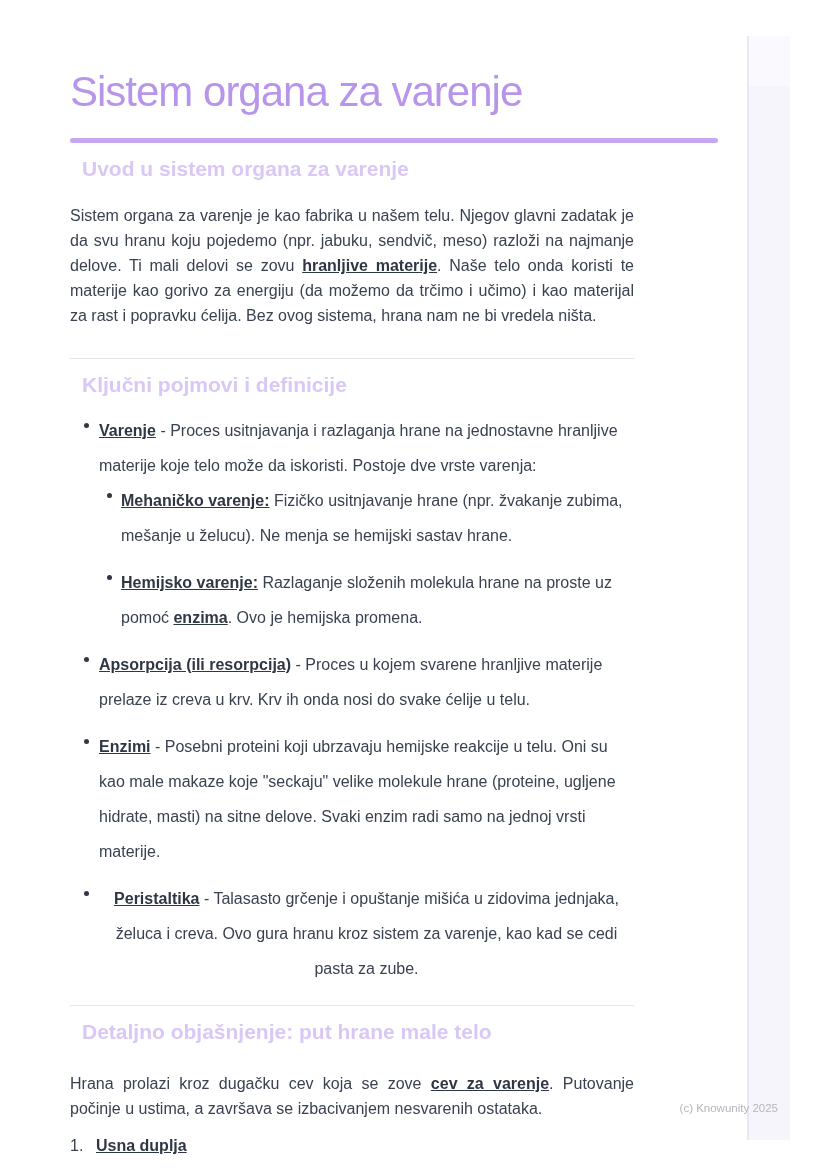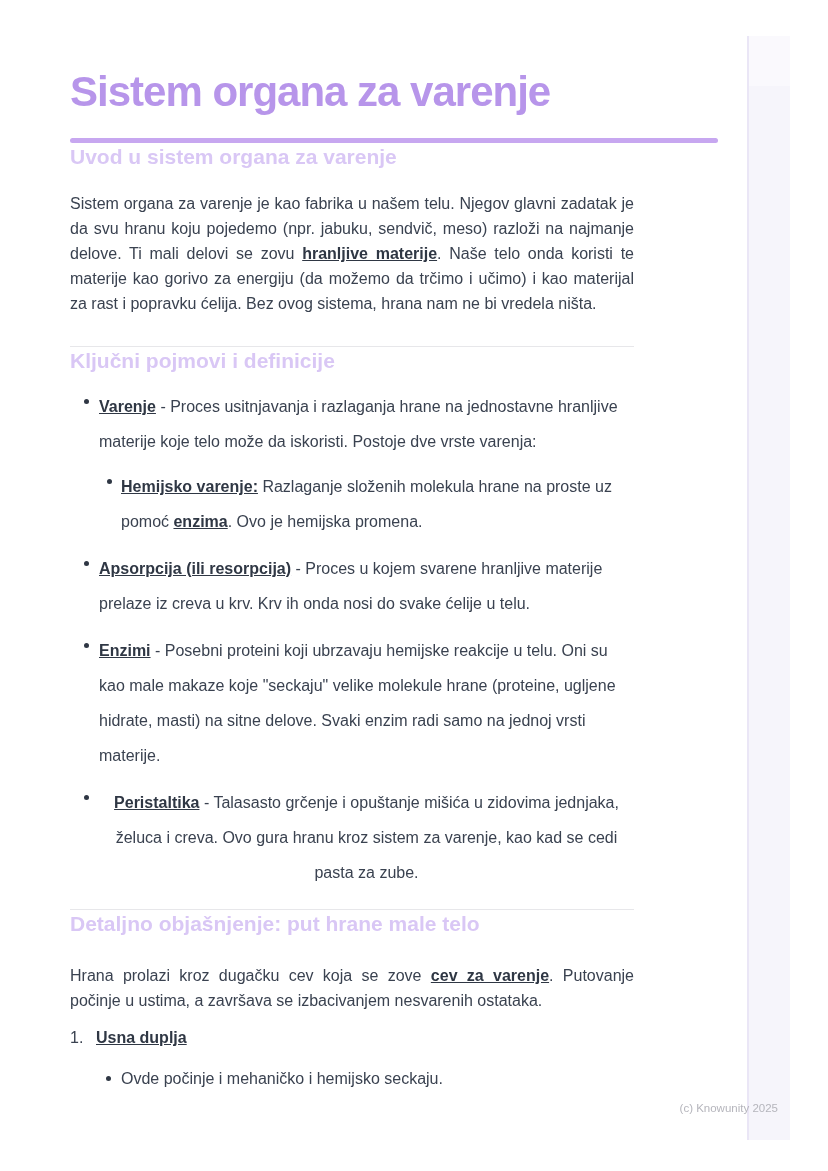--- a/index.html
+++ b/index.html
@@ -13,33 +13,33 @@
   }
   .content{
     position:absolute;
     left:70px;top:0;
     width:564px;
   }
   h1.page-title{
     margin:66px 0 0 0;
     font-size:42px;
     line-height:52px;
-    font-weight:700;
+    font-weight:400;
     letter-spacing:-1px;
     white-space:nowrap;
     color:#b795ea;
   }
   .title-rule{
     margin-top:20px;
     width:648px;height:5px;
     background:#c7a7f0;
     border-radius:3px;
   }
   h2.section-heading{
-    margin:0;
+    margin:12px;
     font-size:21px;
     line-height:28px;
     font-weight:700;
     color:#d9c7f5;
   }
   .h2-intro{margin-top:36px;}
   .h2-std{margin-top:30px;}
   p.body-par{
     margin:20px 0 0 0;
     font-size:16px;
@@ -151,20 +151,21 @@
   <p class="body-par">Sistem organa za varenje je kao fabrika u našem telu. Njegov glavni zadatak je da svu hranu koju pojedemo (npr. jabuku, sendvič, meso) razloži na najmanje delove. Ti mali delovi se zovu <strong>hranljive materije</strong>. Naše telo onda koristi te materije kao gorivo za energiju (da možemo da trčimo i učimo) i kao materijal za rast i popravku ćelija. Bez ovog sistema, hrana nam ne bi vredela ništa.</p>
 
   <hr class="divider">
 
   <h2 class="section-heading h2-std">Ključni pojmovi i definicije</h2>
 
   <ul class="bullet-list">
     <li>
       <span><strong>Varenje</strong> - Proces usitnjavanja i razlaganja hrane na jednostavne hranljive materije koje telo može da iskoristi. Postoje dve vrste varenja:</span>
       <ul class="nested-list">
+        <li><strong>Mehaničko varenje:</strong> Fizičko usitnjavanje hrane (npr. žvakanje zubima, mešanje u želucu). Ne menja se hemijski sastav hrane.</li>
         <li><strong>Hemijsko varenje:</strong> Razlaganje složenih molekula hrane na proste uz pomoć <strong>enzima</strong>. Ovo je hemijska promena.</li>
       </ul>
     </li>
     <li><strong>Apsorpcija (ili resorpcija)</strong> - Proces u kojem svarene hranljive materije prelaze iz creva u krv. Krv ih onda nosi do svake ćelije u telu.</li>
     <li><strong>Enzimi</strong> - Posebni proteini koji ubrzavaju hemijske reakcije u telu. Oni su kao male makaze koje "seckaju" velike molekule hrane (proteine, ugljene hidrate, masti) na sitne delove. Svaki enzim radi samo na jednoj vrsti materije.</li>
     <li><strong>Peristaltika</strong> - Talasasto grčenje i opuštanje mišića u zidovima jednjaka, želuca i creva. Ovo gura hranu kroz sistem za varenje, kao kad se cedi pasta za zube.</li>
   </ul>
 
   <hr class="divider after-list">
 

